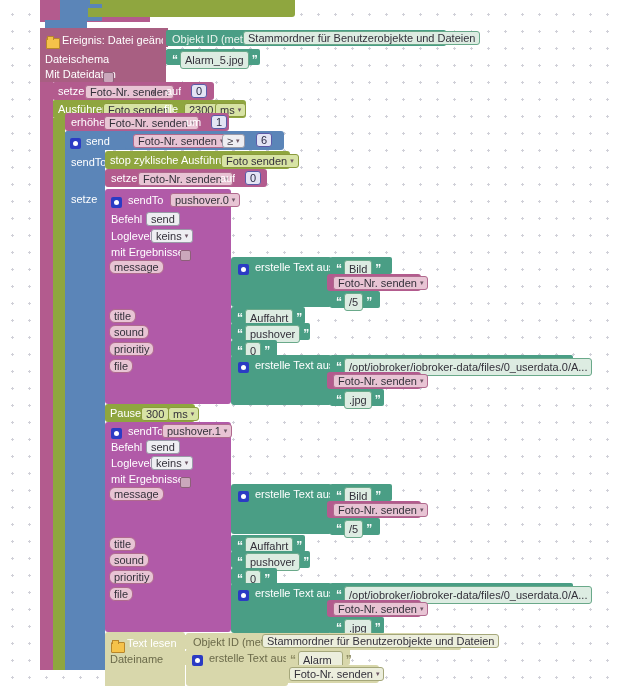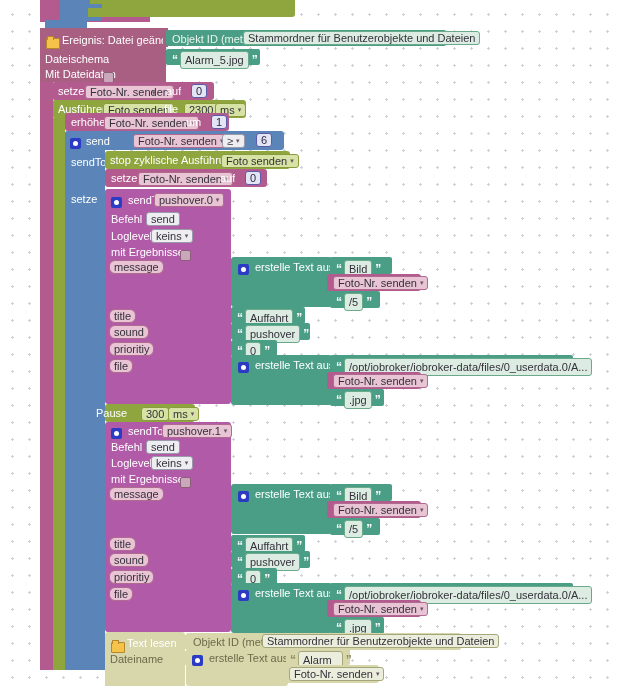--- a/index.html
+++ b/index.html
@@ -175,21 +175,21 @@
   <div class="blk c-var" style="left:235px;top:171px;width:10px;height:13px;"></div>
   <div class="blk fld num" style="left:245px;top:171px;">0</div>
 
   <div class="blk lbl" style="left:71px;top:194px;">setze</div>
 
   <div class="blk c-send" style="left:105px;top:189px;width:126px;height:215px;border-radius:3px;"></div>
   <div class="blk" style="left:111px;top:194px;">
     <span class="gear"></span>
   </div>
   <div class="blk lbl" style="left:128px;top:195px;">sendTo</div>
-  <div class="blk fld" style="left:154px;top:193px;">
+  <div class="blk fld" style="left:170px;top:193px;">
     <span>pushover.0</span>
       <span class="caret">▾</span>
   </div>
 
   <div class="blk lbl" style="left:111px;top:214px;">Befehl</div>
   <div class="blk fld plain" style="left:146px;top:212px;">send</div>
 
   <div class="blk lbl" style="left:111px;top:231px;">Loglevel</div>
   <div class="blk fld plain" style="left:151px;top:229px;">
     <span>keins</span>
@@ -280,21 +280,21 @@
   </div>
 
   <div class="blk c-text" style="left:330px;top:389px;width:54px;height:17px;border-radius:2px;"></div>
   <div class="blk qrow" style="left:336px;top:391px;">
     <span class="quote">“</span>
     <span class="fld green">.jpg</span>
     <span class="quote">”</span>
   </div>
 
   <div class="blk c-loop" style="left:105px;top:404px;width:90px;height:18px;border-radius:3px;"></div>
-  <div class="blk lbl" style="left:96px;top:408px;">Pause</div>
+  <div class="blk lbl" style="left:110px;top:408px;">Pause</div>
   <div class="blk fld olive" style="left:141px;top:407px;">300</div>
   <div class="blk fld olive" style="left:168px;top:407px;">
     <span>ms</span>
       <span class="caret">▾</span>
   </div>
 
   <div class="blk c-send" style="left:105px;top:422px;width:126px;height:210px;border-radius:3px;"></div>
   <div class="blk" style="left:111px;top:425px;">
     <span class="gear"></span>
   </div>

